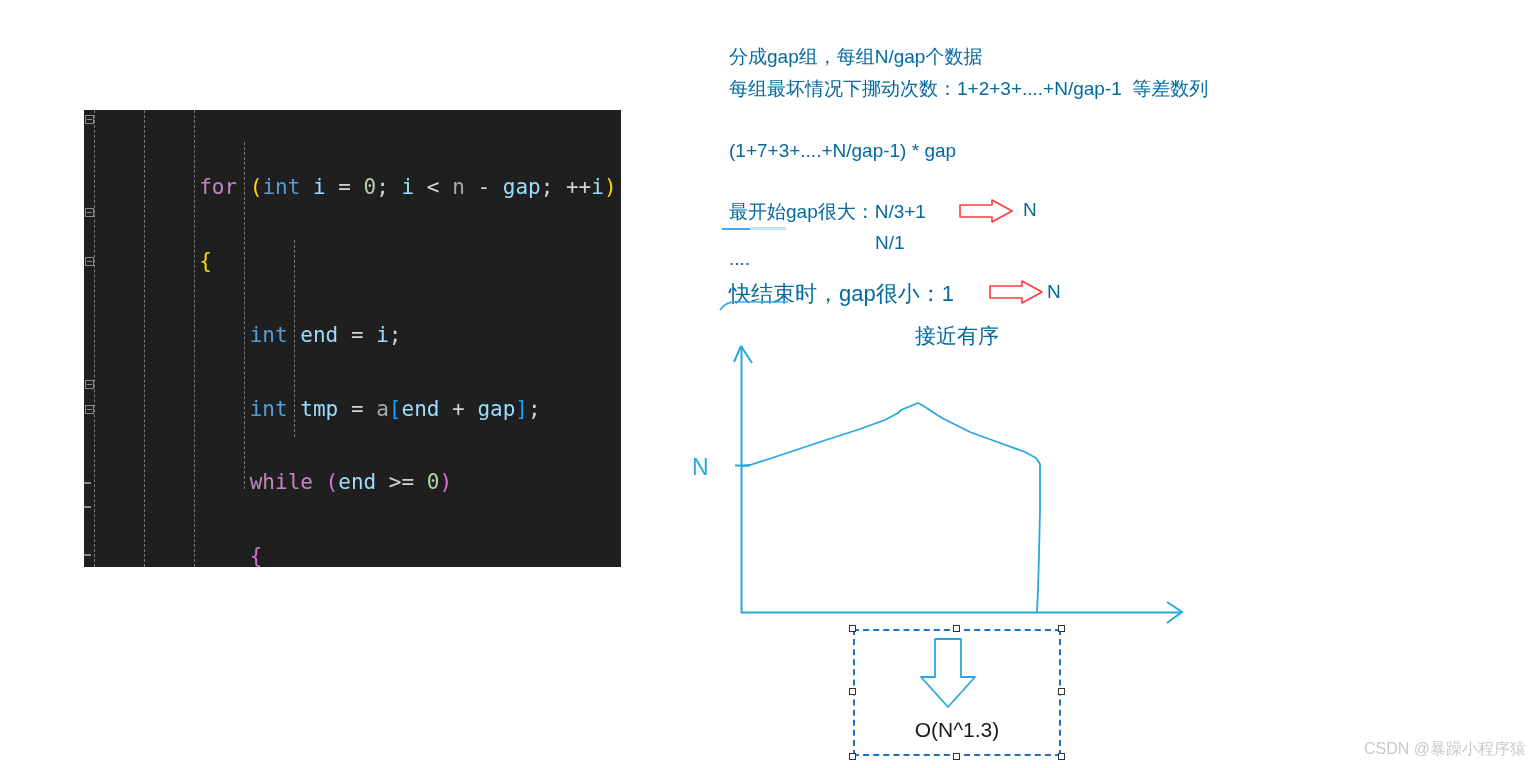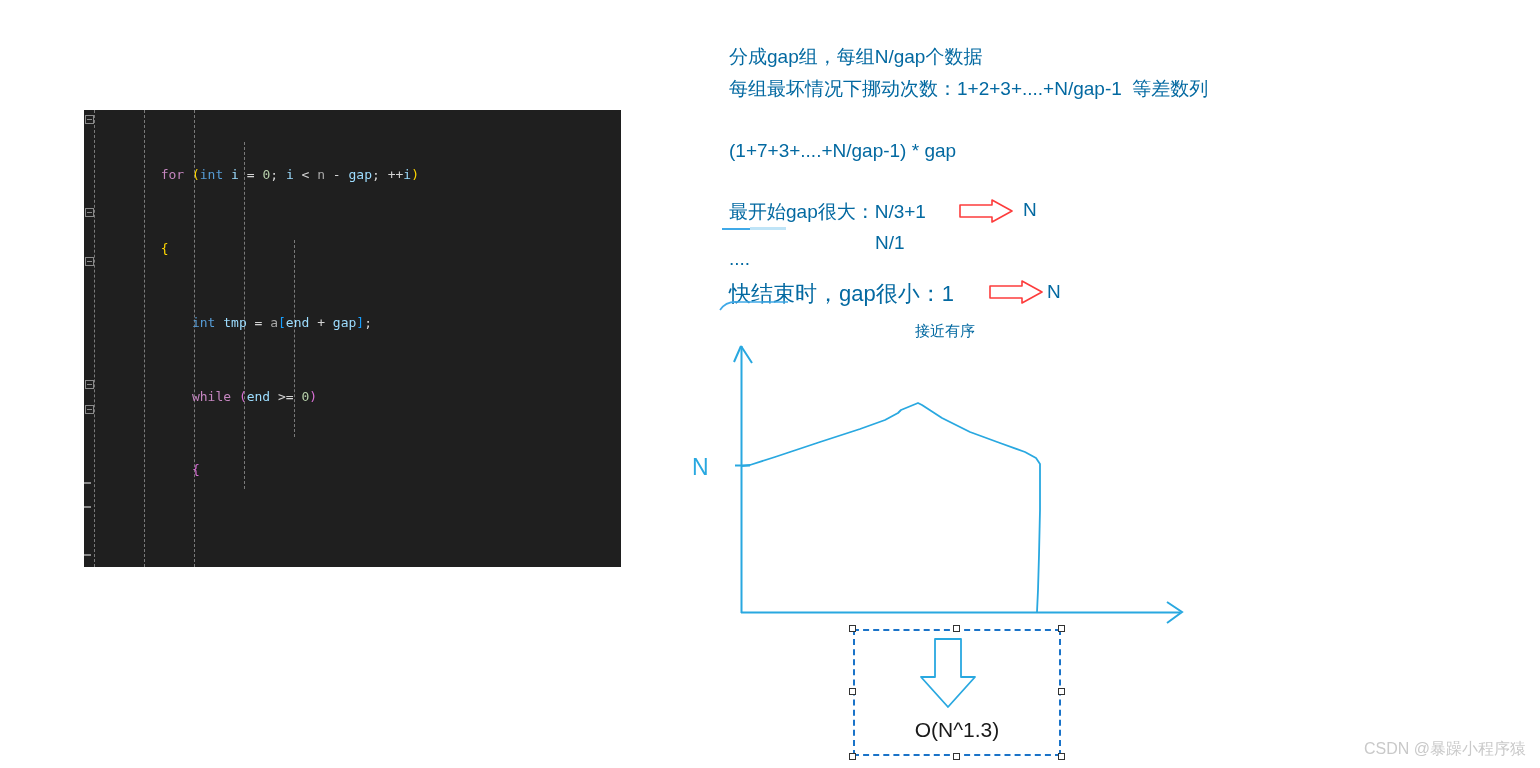--- a/index.html
+++ b/index.html
@@ -60,24 +60,24 @@
     border-left: 1px dashed #7a7a7a;
   }
 
   #code-lines {
     position: absolute;
     left: 0;
     top: 0;
     right: 0;
     bottom: 0;
     font-family: "DejaVu Sans Mono", "Liberation Mono", monospace;
-    font-size: 13px;
+    font-size: 21px;
     line-height: 24.6px;
     white-space: pre;
-    padding-top: 4px;
+    padding-top: 16px;
   }
   .code-line {
     position: relative;
     height: 24.6px;
     padding-left: 14px;
     box-sizing: border-box;
   }
   
   .k  { color: #c586c0; }   
   .t  { color: #569cd6; }   
@@ -98,21 +98,21 @@
   }
   #note-line1 { left: 729px; top: 44px;  font-size: 19px; }
   #note-line2 { left: 729px; top: 76px;  font-size: 19px; }
   #note-line3 { left: 729px; top: 140px; font-size: 19px; }
   #note-line4 { left: 729px; top: 199px; font-size: 19px; }
   #note-n1    { left: 1023px; top: 199px; font-size: 19px; }
   #note-n2    { left: 875px;  top: 232px; font-size: 19px; }
   #note-dots  { left: 729px;  top: 248px; font-size: 19px; }
   #note-line5 { left: 729px;  top: 279px; font-size: 22px; }
   #note-n3    { left: 1047px; top: 281px; font-size: 19px; }
-  #note-line6 { left: 915px;  top: 322px; font-size: 15px; }
+  #note-line6 { left: 915px;  top: 322px; font-size: 21px; }
 
   
   #underline-1 {
     position: absolute;
     left: 722px; top: 228px; width: 64px; height: 2px;
     background: #3fa9e8;
   }
   #underline-1b {
     position: absolute;
     left: 750px; top: 227px; width: 36px; height: 3px;
@@ -196,20 +196,21 @@
   <div class="fold-marker" style="top:147px;"></div>
   <div class="fold-marker" style="top:270px;"></div>
   <div class="fold-marker" style="top:295px;"></div>
   <div class="fold-dash" style="top:372px;"></div>
   <div class="fold-dash" style="top:396px;"></div>
   <div class="fold-dash" style="top:444px;"></div>
 
   <div id="code-lines">
     <div class="code-line"><span class="p">        </span><span class="k">for</span><span class="p"> </span><span class="b1">(</span><span class="t">int</span><span class="p"> </span><span class="v">i</span><span class="p"> = </span><span class="n">0</span><span class="p">; </span><span class="v">i</span><span class="p"> &lt; </span><span class="dim">n</span><span class="p"> - </span><span class="v">gap</span><span class="p">; ++</span><span class="v">i</span><span class="b1">)</span></div>
     <div class="code-line"><span class="p">        </span><span class="b1">{</span></div>
+    <div class="code-line"><span class="p">            </span><span class="t">int</span><span class="p"> </span><span class="v">end</span><span class="p"> = </span><span class="v">i</span><span class="p">;</span></div>
     <div class="code-line"><span class="p">            </span><span class="t">int</span><span class="p"> </span><span class="v">tmp</span><span class="p"> = </span><span class="dim">a</span><span class="b3">[</span><span class="v">end</span><span class="p"> + </span><span class="v">gap</span><span class="b3">]</span><span class="p">;</span></div>
     <div class="code-line"><span class="p">            </span><span class="k">while</span><span class="p"> </span><span class="b2">(</span><span class="v">end</span><span class="p"> &gt;= </span><span class="n">0</span><span class="b2">)</span></div>
     <div class="code-line"><span class="p">            </span><span class="b2">{</span></div>
     
     
     
     
     
     
     

